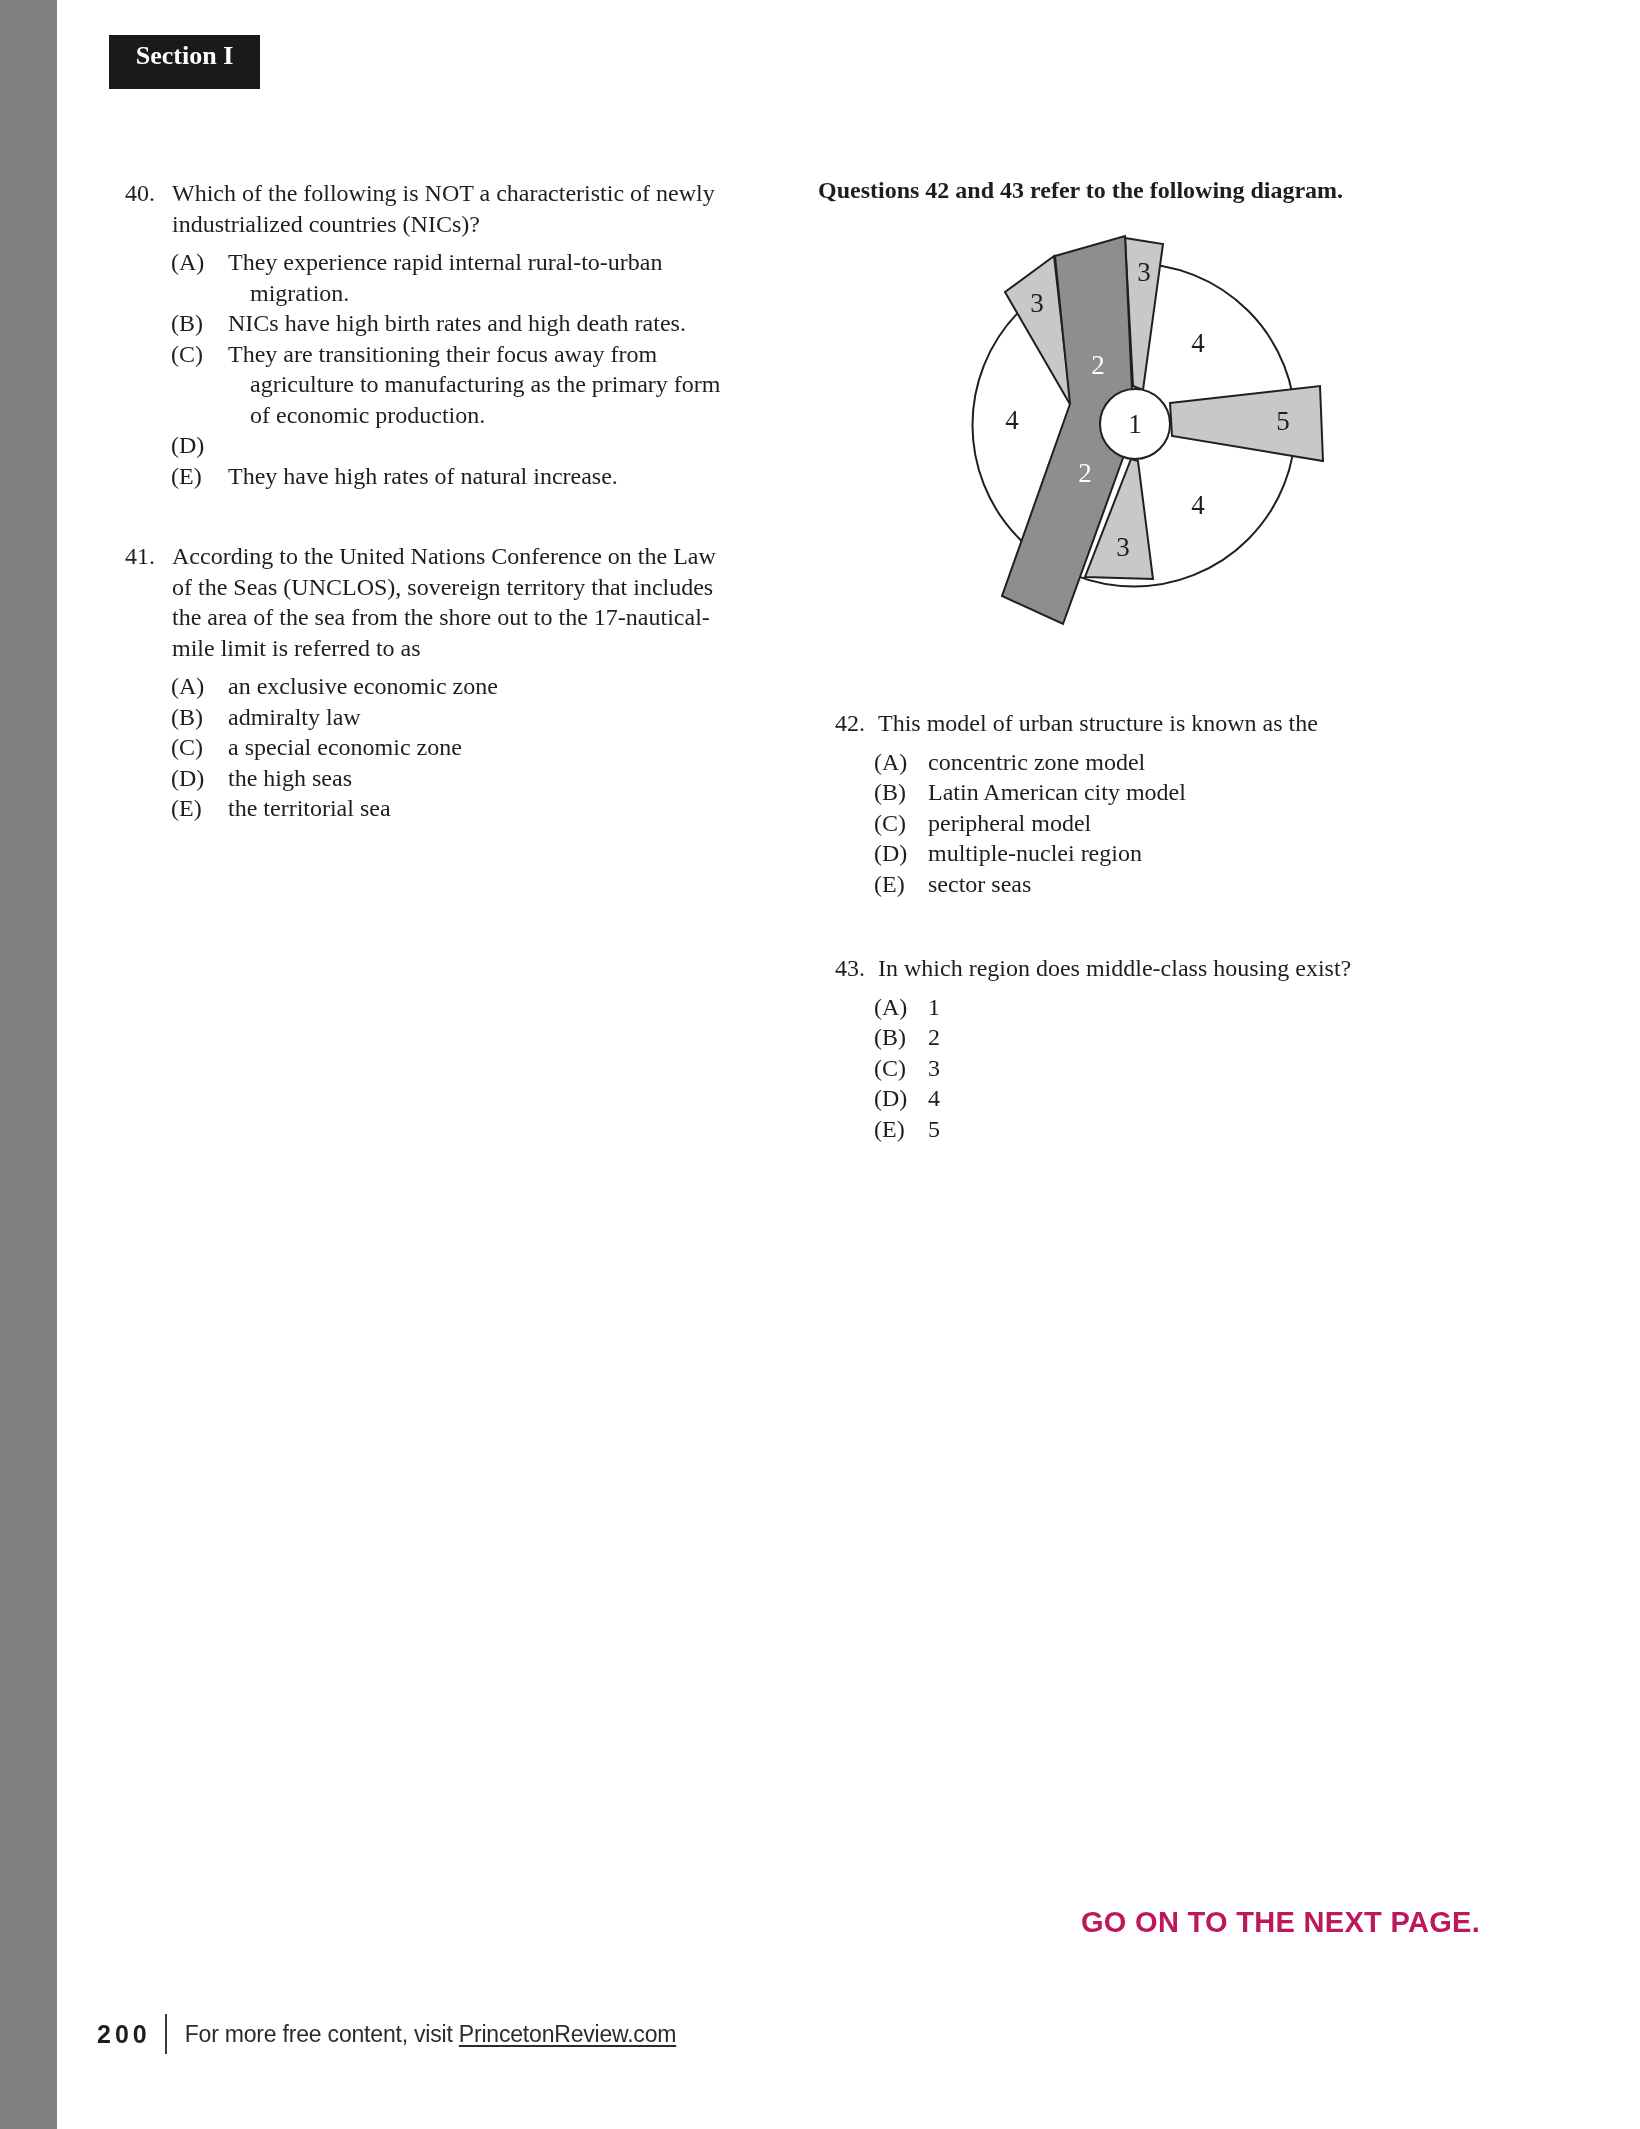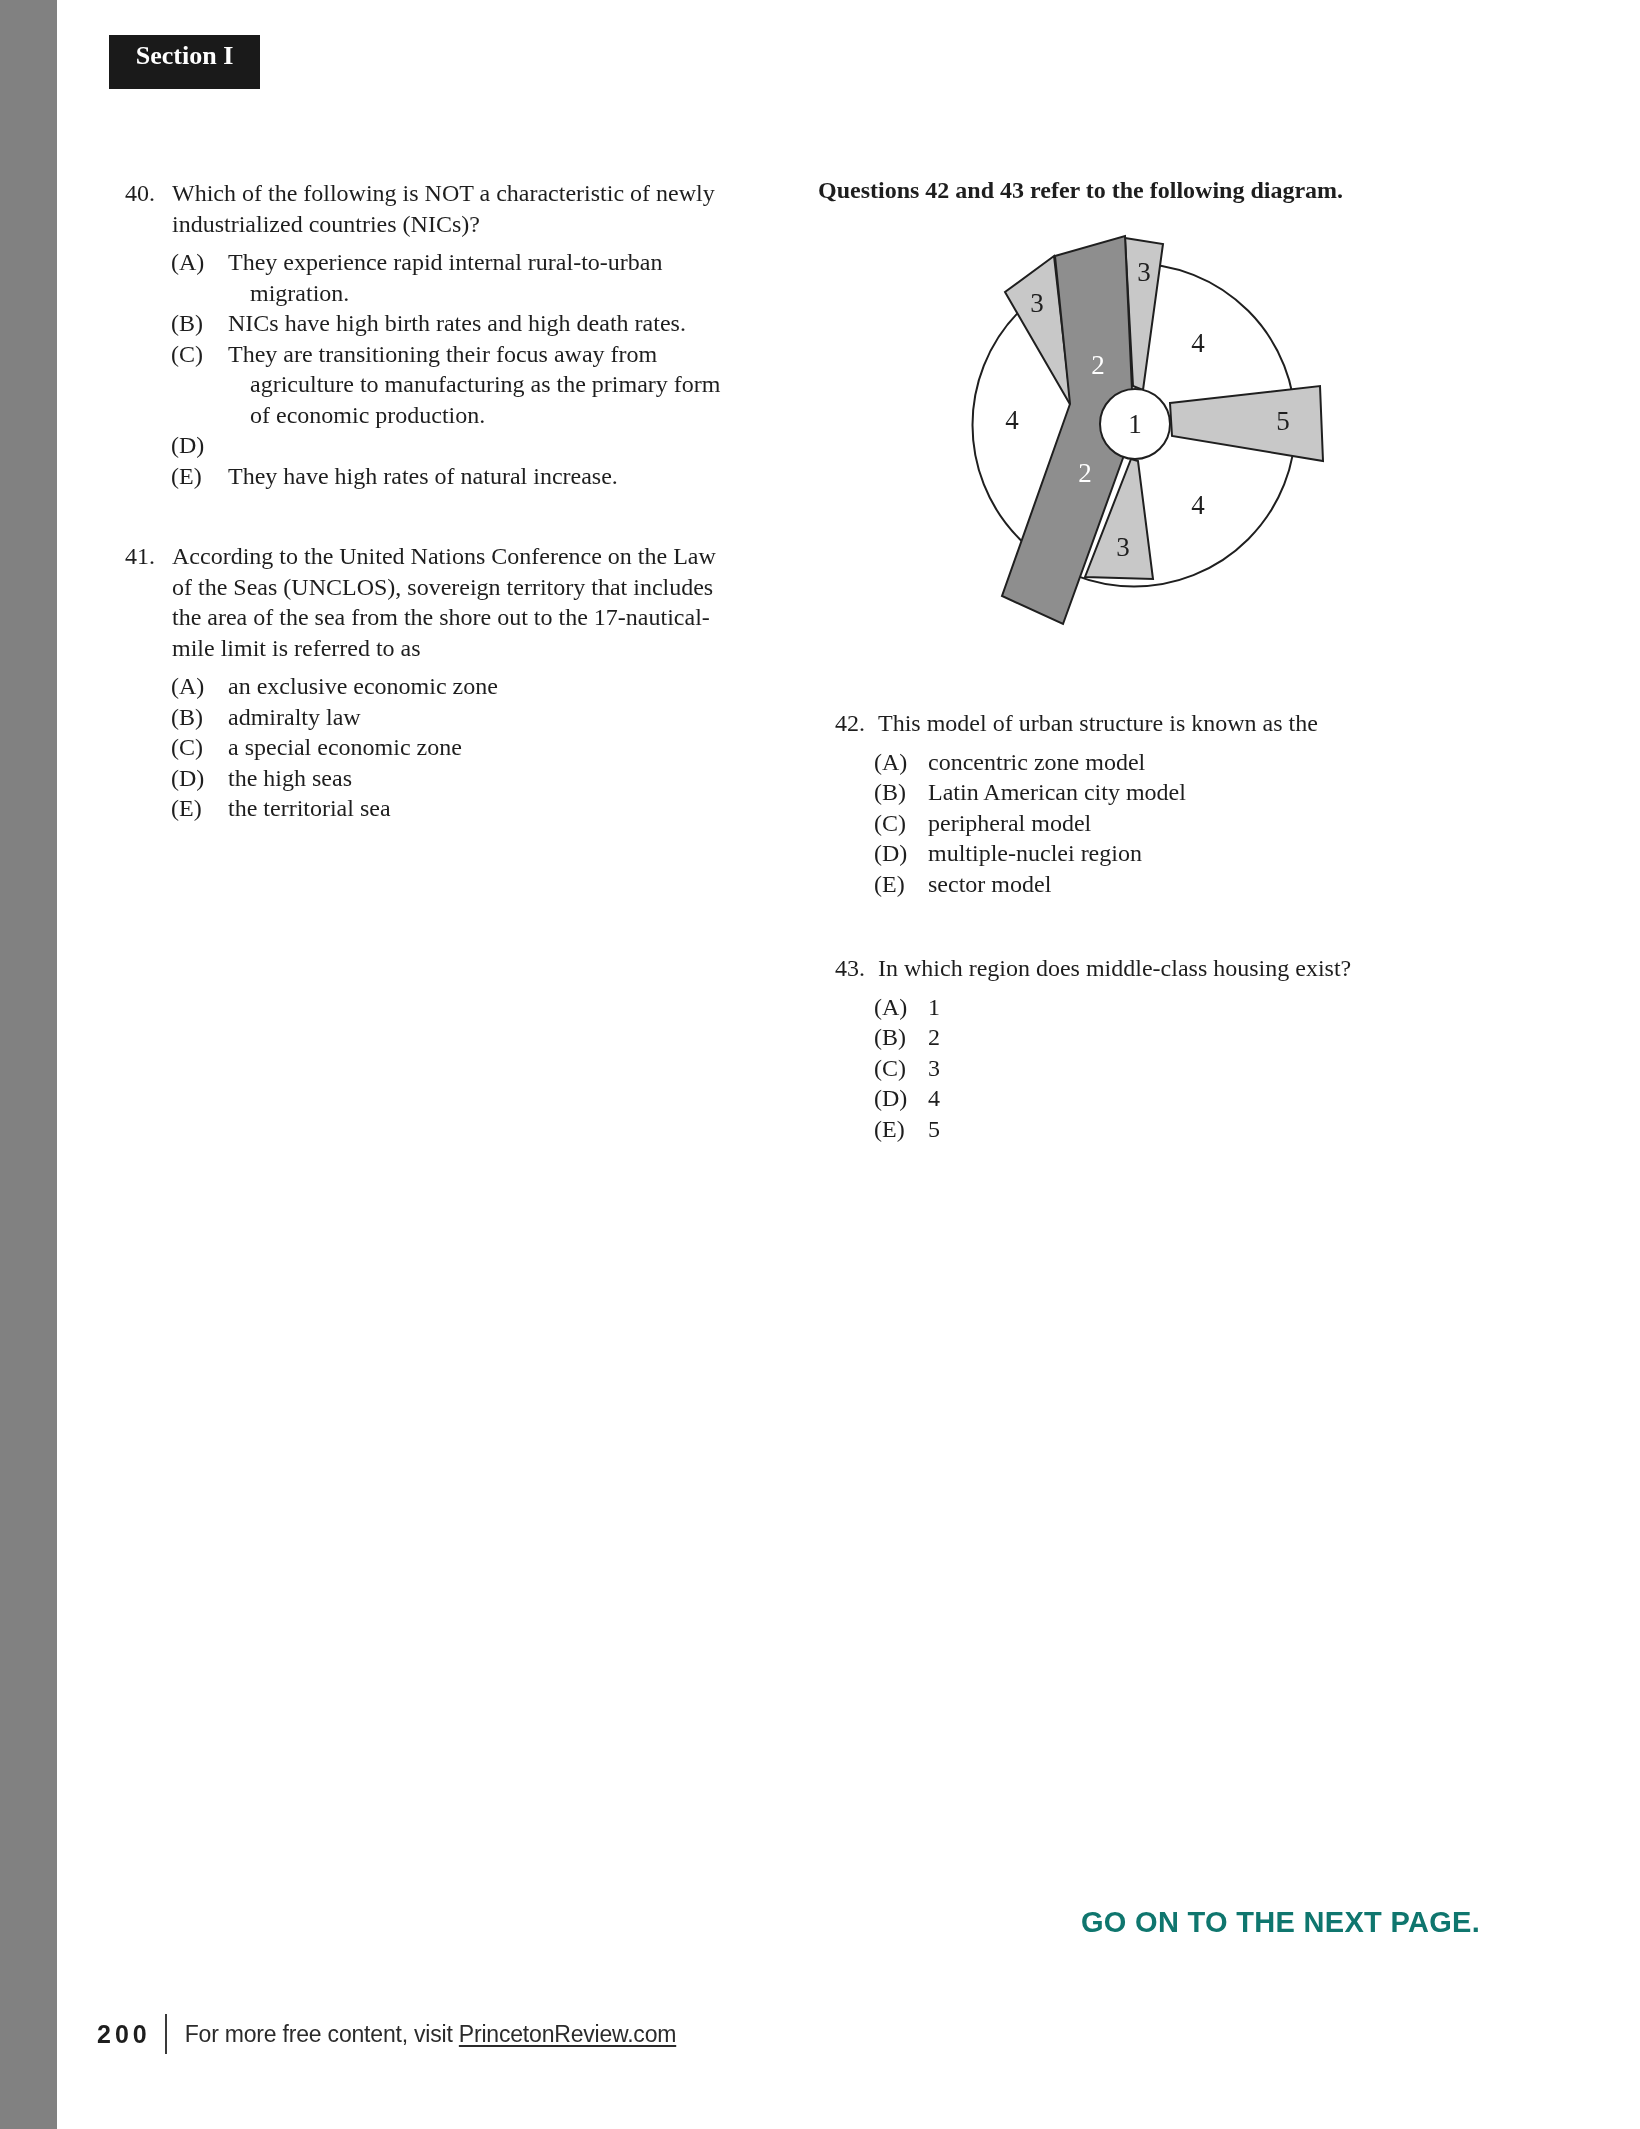--- a/index.html
+++ b/index.html
@@ -30,21 +30,21 @@
   .opt-text{white-space:pre-wrap;padding-left:22px;text-indent:-22px;}
   .col-right .q-num{flex:0 0 43px;}
   .diagram-intro{
     position:absolute;left:818px;top:175px;width:620px;
     font-size:24px;font-weight:bold;line-height:30px;
   }
   .diagram-svg{position:absolute;left:930px;top:200px;width:400px;height:430px;}
   .diagram-svg text{font-family:"Liberation Serif", serif;font-size:27px;}
   .go-on{
     position:absolute;left:1000px;top:1906px;width:480px;text-align:right;
-    font-family:"Liberation Sans", sans-serif;font-weight:bold;font-size:29px;color:#0f766e;
+    font-family:"Liberation Sans", sans-serif;font-weight:bold;font-size:29px;color:#be185d;
     letter-spacing:0.3px;
   }
   .footer{
     position:absolute;left:97px;top:2012px;height:44px;display:flex;align-items:center;
     font-family:"Liberation Sans", sans-serif;color:#2b2b2b;
   }
   .footer .page-num{font-weight:bold;font-size:25px;letter-spacing:4px;color:#1e1e1e;}
   .footer .divider{width:2px;height:40px;background:#3a3a3a;margin:0 18px 0 14px;}
   .footer .footer-text{font-size:23px;letter-spacing:-0.2px;}
   .footer .footer-link{text-decoration:underline;text-underline-offset:3px;}
@@ -167,21 +167,21 @@
     <div class="option">
       <span class="opt-label">(C)</span>
       <div class="opt-text">peripheral model</div>
     </div>
     <div class="option">
       <span class="opt-label">(D)</span>
       <div class="opt-text">multiple-nuclei region</div>
     </div>
     <div class="option">
       <span class="opt-label">(E)</span>
-      <div class="opt-text">sector model</div>
+      <div class="opt-text">sector seas</div>
     </div>
   </div>
 </div>
 
 <div class="question col-right q43" style="left:835px;top:953px;width:610px;">
   <div class="q-row">
     <span class="q-num">43.</span>
     <div class="q-stem">In which region does middle-class housing exist?</div>
   </div>
   <div class="options">

